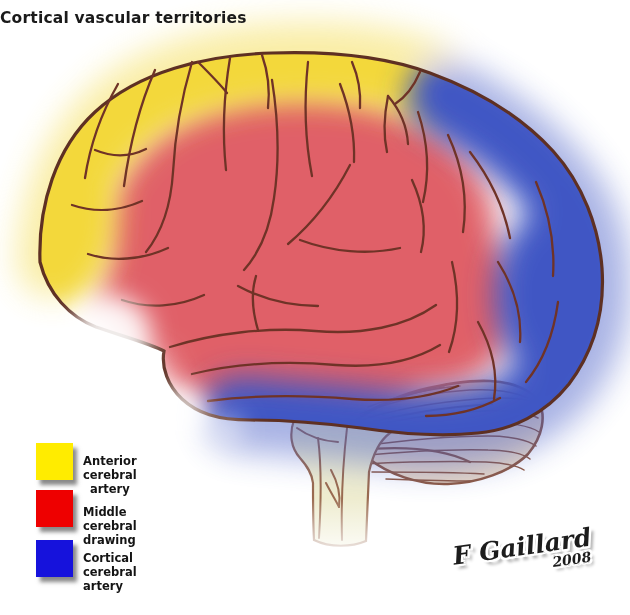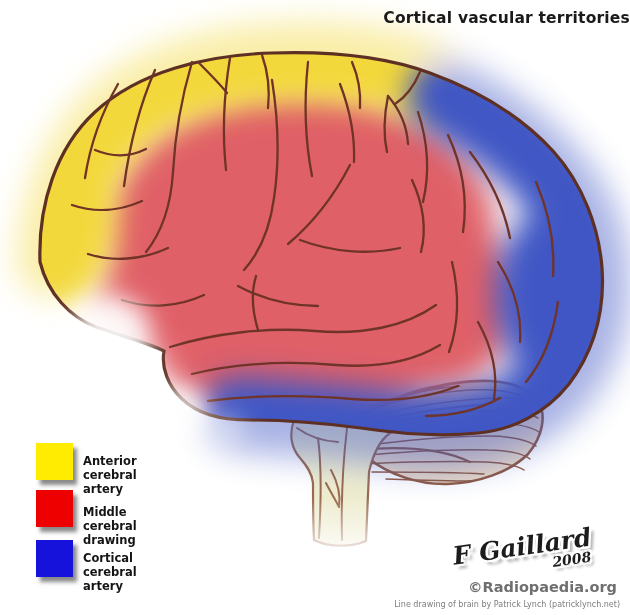--- a/index.html
+++ b/index.html
@@ -1,36 +1,36 @@
 <!DOCTYPE html>
 <html style="--aca: #F3D83A; --mca: #E06068; --pca: #4156C4; --outline: #5E3023; --sulcus: #6F3327; --cerebellum-fill: #E9D9C6; --cerebellum-line: #8F5A42; --brainstem-fill: #EEECCF; --brainstem-line: #9A6B50;"><head>
 <meta charset="utf-8">
 <style>
   html,body{margin:0;padding:0;background:#fff;}
   .stage{position:relative;width:630px;height:615px;background:#fff;overflow:hidden;
          font-family:"DejaVu Sans","Liberation Sans",sans-serif;}
-  .title{position:absolute;top:9px;left:0;width:100%;text-align:right;
+  .title{position:absolute;top:9px;left:0;width:100%;text-align:left;
          font-size:15.5px;font-weight:600;letter-spacing:.2px;color:#1a1a1a;}
   .brain-svg{position:absolute;left:0;top:0;}
 
   
   .aca-s{stroke:var(--aca);} .aca-f{fill:var(--aca);}
   .mca-f{fill:var(--mca);}
   .pca-s{stroke:var(--pca);} .pca-f{fill:var(--pca);}
   .ol{stroke:var(--outline);}
   .sul{stroke:var(--sulcus);}
   .cbl-f{fill:var(--cerebellum-fill);} .cbl-l{stroke:var(--cerebellum-line);}
   .bs-f{fill:var(--brainstem-fill);} .bs-l{stroke:var(--brainstem-line);}
 
   .legend{position:absolute;left:0;top:0;}
   .swatch{position:absolute;left:36px;width:37px;height:37px;
           box-shadow:4px 5px 4px rgba(40,40,40,.55);}
   .sw-0{top:443px;} .sw-1{top:490px;} .sw-2{top:540px;}
   .leg-label{position:absolute;left:83px;font-size:11.5px;font-weight:bold;color:#141414;}
-  .ll-0{top:454px;} .ll-1{top:505px;} .ll-2{top:551px;}
+  .ll-0{top:454px;text-align:center;} .ll-1{top:505px;} .ll-2{top:551px;}
 
   .sig{position:absolute;right:22px;top:534px;width:170px;text-align:center;
        transform:rotate(-8deg);
        font-family:"DejaVu Serif","Liberation Serif",serif;font-style:italic;font-weight:bold;
        color:#1c1c1c;}
   .sig-name{font-size:25px;line-height:25px;
        text-shadow:-2px -2px 0 #fff,2px -2px 0 #fff,-2px 2px 0 #fff,2px 2px 0 #fff,
                    0 -2px 0 #fff,0 2px 0 #fff,-2px 0 0 #fff,2px 0 0 #fff,
                    4px 5px 3px rgba(0,0,0,.30);}
   .sig-year{font-size:14px;line-height:14px;text-align:right;padding-right:18px;
@@ -190,16 +190,14 @@
     <div class="swatch sw-2" style="background: rgb(22, 18, 220);"></div>
     <div class="leg-label ll-0">Anterior cerebral artery</div>
     <div class="leg-label ll-1">Middle cerebral drawing</div>
     <div class="leg-label ll-2">Cortical cerebral artery</div>
   </div>
 
   <div class="sig">
     <div class="sig-name">F Gaillard</div>
     <div class="sig-year">2008</div>
   </div>
-  <div class="sig-site">©Radiopaedia.org</div>
-  <div class="credit">Line drawing of brain by Patrick Lynch (patricklynch.net)</div>
 
 </div>
 
 </body></html>

